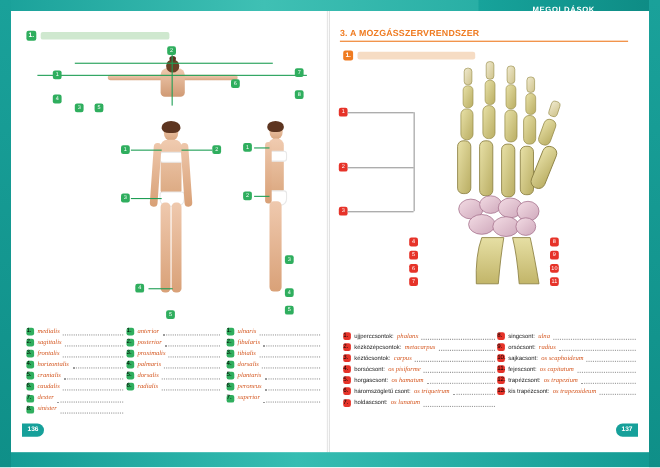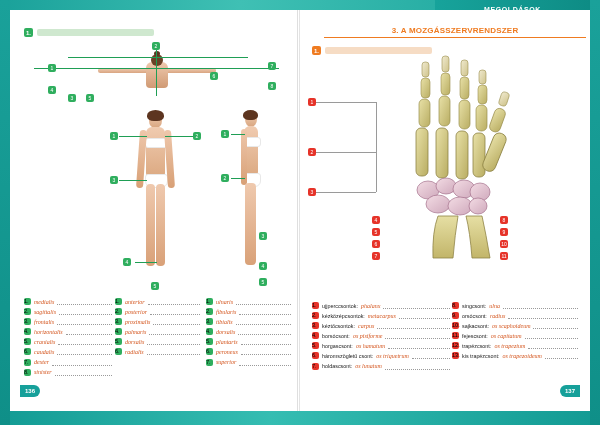--- a/index.html
+++ b/index.html
@@ -294,21 +294,21 @@
         <div class="ital">superior</div>
         <div class="dots"></div>
       </div>
     </div>
 
     <div class="pgnum left">136</div>
   </div>
 
   <div class="page-right">
 
-    <div style="position:absolute;left:24px;top:16px;width:262px;text-align:center;">
+    <div style="position:absolute;left:9px;top:16px;width:262px;">
       <div class="sect-title">3. A MOZGÁSSZERVRENDSZER</div>
       <div class="sect-rule"></div>
     </div>
 
     <div class="task-head" style="position:absolute;left:12px;top:36px;width:120px;">
       <div class="num-badge orange">1.</div>
       <div class="green-bar" style="flex:1;background:#f6dcc4;"></div>
     </div>
 
     <div class="handbox">

